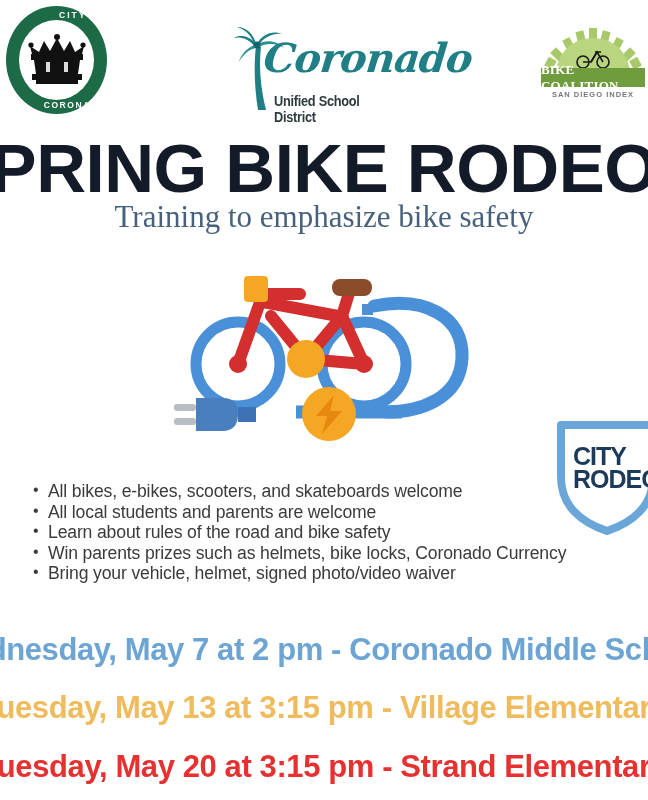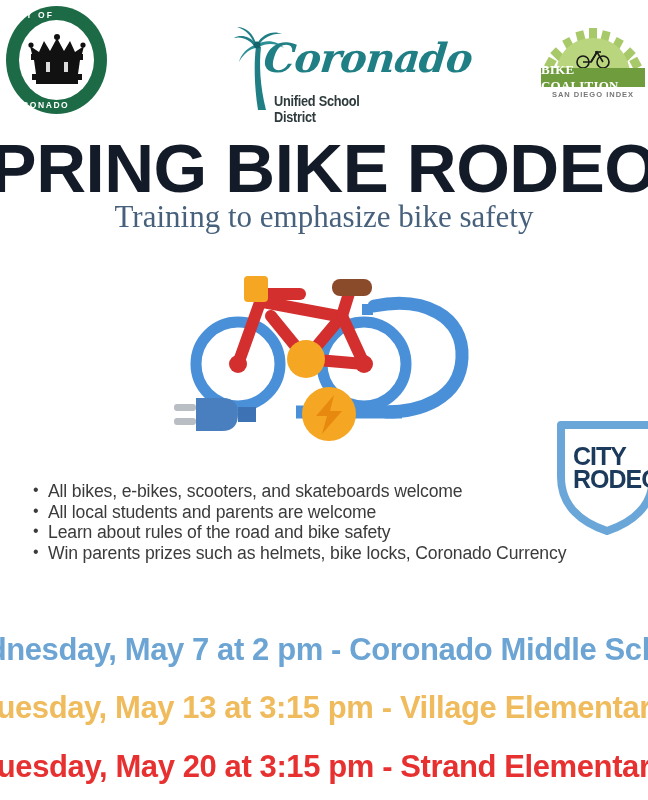--- a/index.html
+++ b/index.html
@@ -55,21 +55,21 @@
     position: absolute;
     left: 13px; top: 14px;
     width: 75px; height: 80px;
     border-radius: 50%;
     background: #ffffff;
   }
   .seal-text-top, .seal-text-bot {
     position: absolute;
     left: 0;
     width: 101px;
-    text-align: left;
+    text-align: right;
     color: #ffffff;
     font-weight: bold;
     font-family: "Liberation Sans", sans-serif;
     letter-spacing: 2.1px;
     font-size: 8.5px;
   }
   .seal-text-top { top: 4px; }
   .seal-text-bot { bottom: 4px; letter-spacing: 1.6px; }
   .crown {
     position: absolute;
@@ -373,19 +373,20 @@
       <div>CITY</div>
       <div>RODEOS</div>
     </div>
   </div>
 
   <ul class="bullets">
     <li>All bikes, e-bikes, scooters, and skateboards welcome</li>
     <li>All local students and parents are welcome</li>
     <li>Learn about rules of the road and bike safety</li>
     <li>Win parents prizes such as helmets, bike locks, Coronado Currency</li>
+    <li>Bring your vehicle, helmet, signed photo/video waiver</li>
   </ul>
 
   <div class="date-line date-1">Wednesday, May 7 at 2 pm - Coronado Middle School</div>
   <div class="date-line date-2">Tuesday, May 13 at 3:15 pm - Village Elementary</div>
   <div class="date-line date-3">Tuesday, May 20 at 3:15 pm - Strand Elementary</div>
 
 </div>
 
 </body></html>

